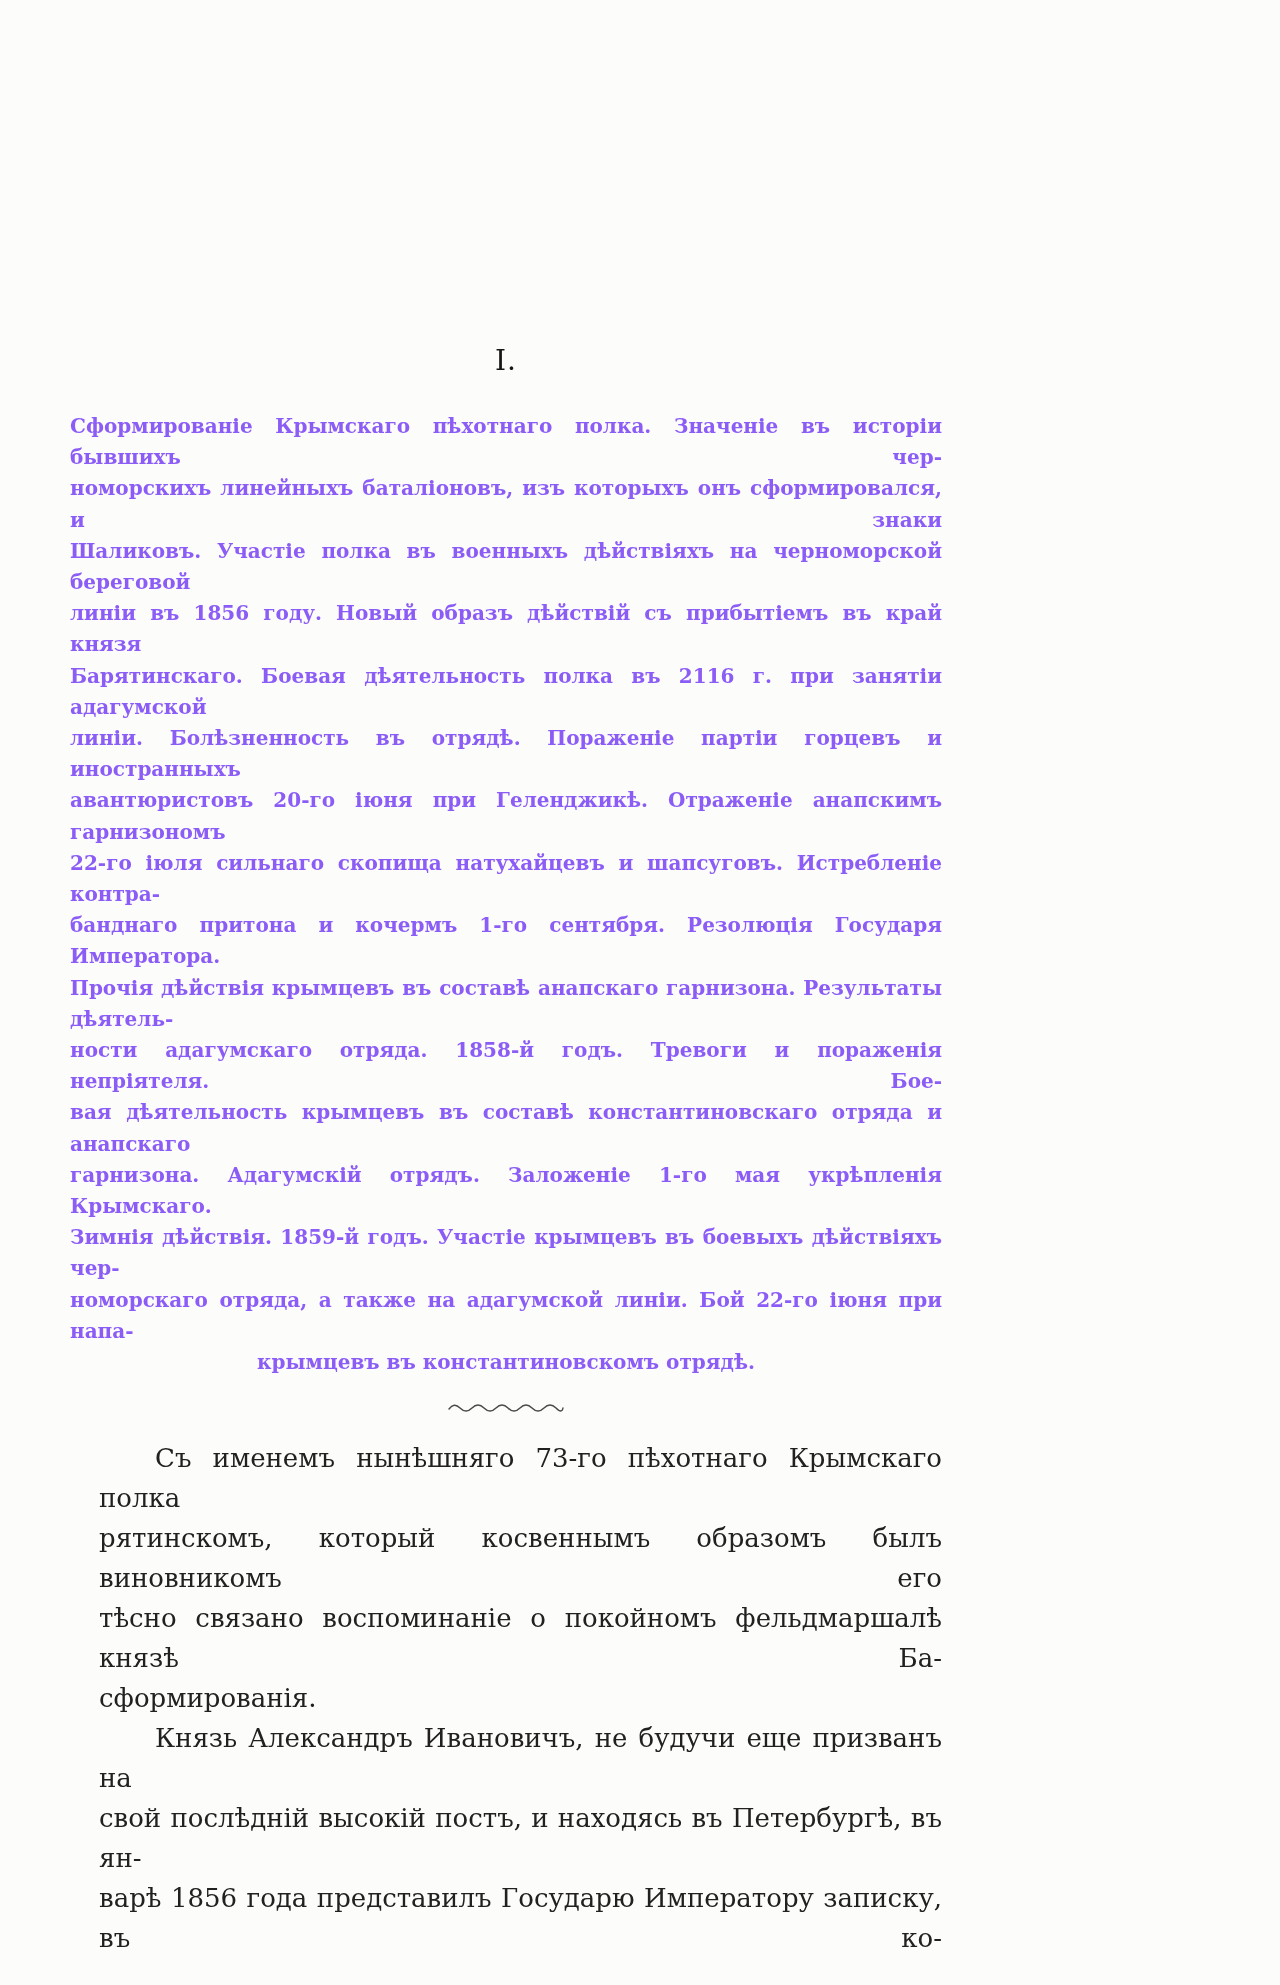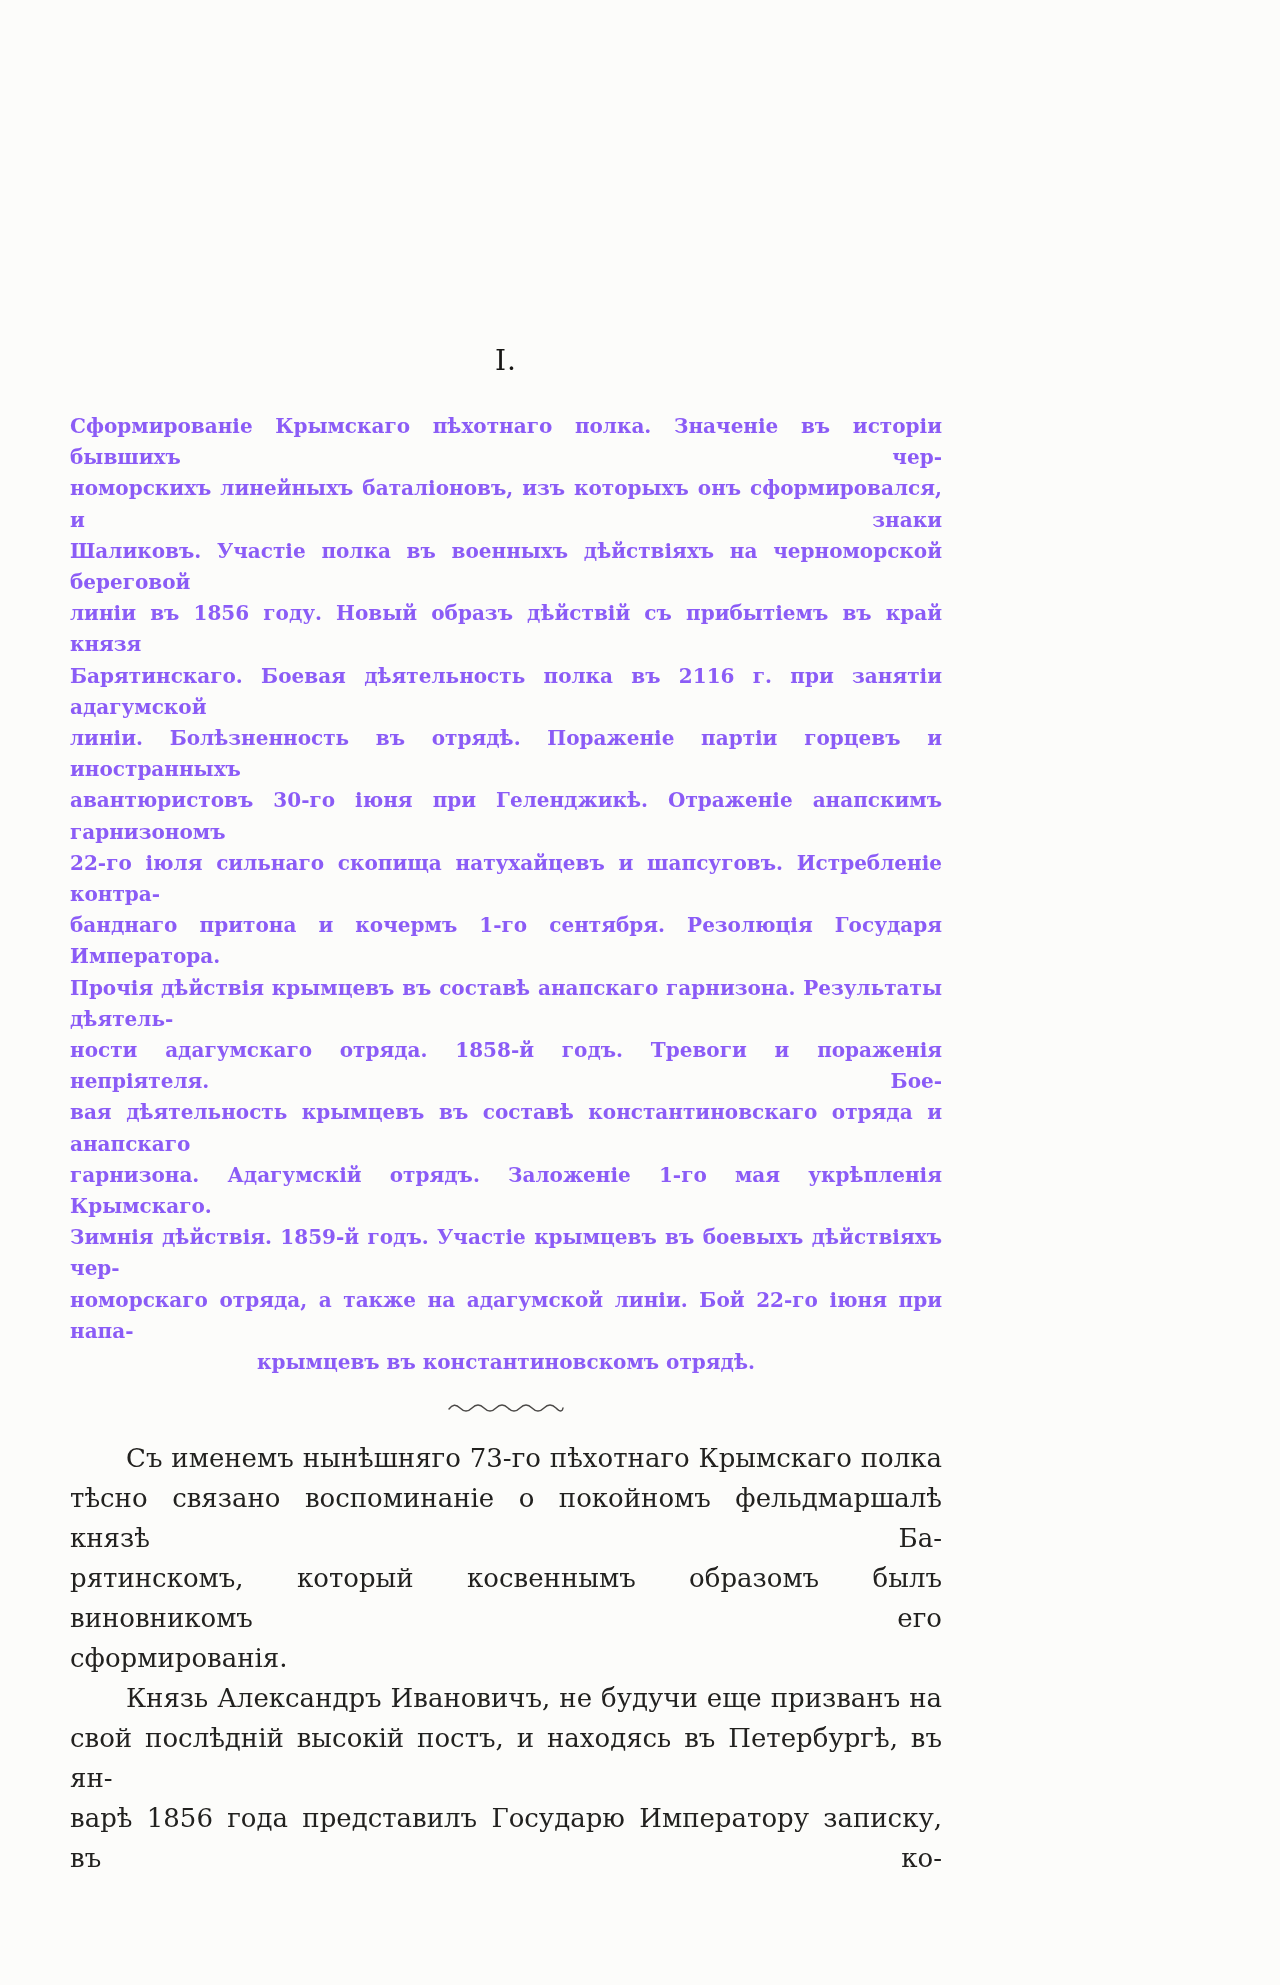--- a/index.html
+++ b/index.html
@@ -58,20 +58,21 @@
     margin-top: 26px;
     font-size: 26px;
     font-weight: 400;
     line-height: 40px;
     color: #22211f;
   }
   .para { margin: 0; }
   .para .line {
     text-align: justify;
     text-align-last: justify;
+    margin-left: 29px;
   }
   .para .line:first-child {
     text-indent: 56px;
   }
   .para.endplain .line.last-line {
     text-align: left;
     text-align-last: left;
   }
 </style>
 </head>
@@ -83,21 +84,21 @@
     <h1 class="chapter">I.</h1>
 
     <div class="synopsis">
 
     <div class="line">Сформированіе Крымскаго пѣхотнаго полка. Значеніе въ исторіи бывшихъ чер-</div>
         <div class="line">номорскихъ линейныхъ баталіоновъ, изъ которыхъ онъ сформировался, и знаки</div>
         <div class="line">Шаликовъ. Участіе полка въ военныхъ дѣйствіяхъ на черноморской береговой</div>
         <div class="line">линіи въ 1856 году. Новый образъ дѣйствій съ прибытіемъ въ край князя</div>
         <div class="line">Барятинскаго. Боевая дѣятельность полка въ 2116 г. при занятіи адагумской</div>
         <div class="line">линіи. Болѣзненность въ отрядѣ. Пораженіе партіи горцевъ и иностранныхъ</div>
-        <div class="line">авантюристовъ 30-го іюня при Геленджикѣ. Отраженіе анапскимъ гарнизономъ</div>
+        <div class="line">авантюристовъ 20-го іюня при Геленджикѣ. Отраженіе анапскимъ гарнизономъ</div>
         <div class="line">22-го іюля сильнаго скопища натухайцевъ и шапсуговъ. Истребленіе контра-</div>
         <div class="line">банднаго притона и кочермъ 1-го сентября. Резолюція Государя Императора.</div>
         <div class="line">Прочія дѣйствія крымцевъ въ составѣ анапскаго гарнизона. Результаты дѣятель-</div>
         <div class="line">ности адагумскаго отряда. 1858-й годъ. Тревоги и пораженія непріятеля. Бое-</div>
         <div class="line">вая дѣятельность крымцевъ въ составѣ константиновскаго отряда и анапскаго</div>
         <div class="line">гарнизона. Адагумскій отрядъ. Заложеніе 1-го мая укрѣпленія Крымскаго.</div>
         <div class="line">Зимнія дѣйствія. 1859-й годъ. Участіе крымцевъ въ боевыхъ дѣйствіяхъ чер-</div>
         <div class="line">номорскаго отряда, а также на адагумской линіи. Бой 22-го іюня при напа-</div>
         <div class="line last-line">крымцевъ въ константиновскомъ отрядѣ.</div>
       </div>
@@ -105,22 +106,22 @@
     <div class="divider">
       <svg width="118" height="14" viewBox="0 0 118 14" aria-hidden="true">
         <path d="M2 9 Q 7 2 13 8 T 25 8 T 37 8 T 49 8 T 61 8 T 73 8 T 85 8 T 97 8 T 109 8 T 116 8" fill="none" stroke="#4a4846" stroke-width="1.4" stroke-linecap="round"></path>
       </svg>
     </div>
 
     <div class="body-text">
       <div class="para endplain">
 
       <div class="line">Съ именемъ нынѣшняго 73-го пѣхотнаго Крымскаго полка</div>
+          <div class="line">рятинскомъ, который косвеннымъ образомъ былъ виновникомъ его</div>
           <div class="line">тѣсно связано воспоминаніе о покойномъ фельдмаршалѣ князѣ Ба-</div>
-          <div class="line">рятинскомъ, который косвеннымъ образомъ былъ виновникомъ его</div>
           <div class="line last-line">сформированія.</div>
         </div>
       <div class="para">
 
       <div class="line">Князь Александръ Ивановичъ, не будучи еще призванъ на</div>
           <div class="line">свой послѣдній высокій постъ, и находясь въ Петербургѣ, въ ян-</div>
           <div class="line">варѣ 1856 года представилъ Государю Императору записку, въ ко-</div>
         </div>
     </div>
 

